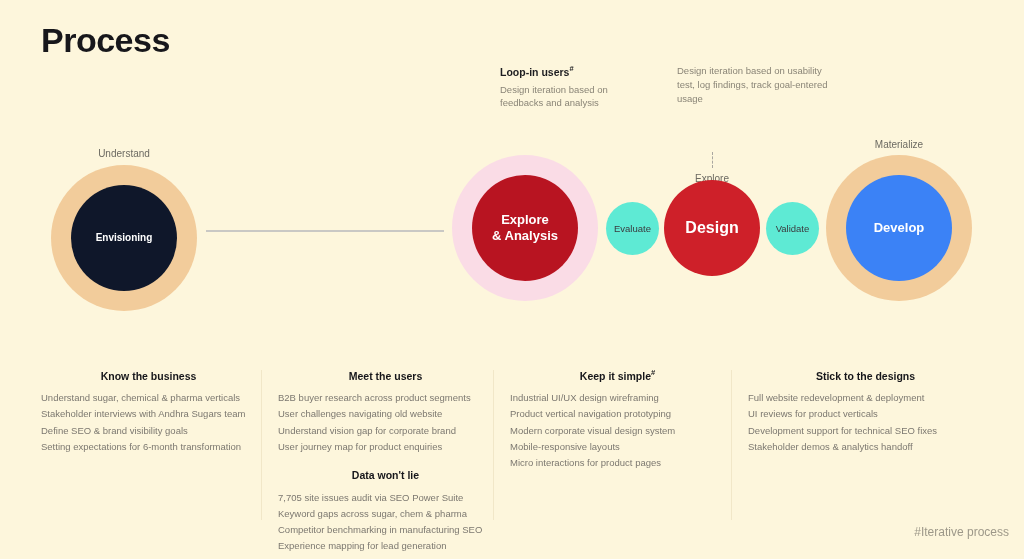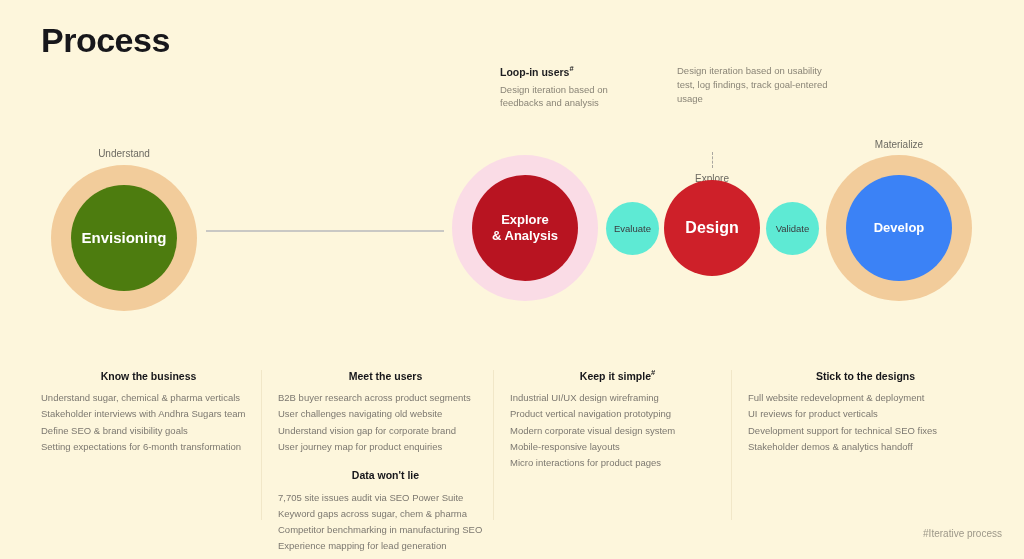--- a/index.html
+++ b/index.html
@@ -94,21 +94,21 @@
     background: #5eead4;
     display: flex;
     align-items: center;
     justify-content: center;
     font-size: 9.5px;
     color: #3A3A3E;
   }
 
   
   .n1-ring { left: 51px; top: 25px; width: 146px; height: 146px; background: #F2CC9B; }
-  .n1-core { left: 71px; top: 45px; width: 106px; height: 106px; background: #4d7c0f; font-size: 15px; }
+  .n1-core { left: 71px; top: 45px; width: 106px; height: 106px; background: #0f172a; font-size: 10px; }
   .n1-label { left: 52px; top: 8px; width: 144px; }
 
   
   .connector {
     position: absolute;
     left: 206px;
     top: 90px;
     width: 238px;
     height: 2px;
     background: #C9C8C4;
@@ -189,23 +189,23 @@
     font-size: 9.5px;
     color: #7C7870;
     line-height: 1.72;
     white-space: nowrap;
   }
   .grp-spacer { height: 12px; }
 
   
   .footer-tag {
     position: absolute;
-    right: 45px;
+    right: 38px;
     bottom: 20px;
-    font-size: 10px;
+    font-size: 12px;
     color: #9D9889;
     margin-top: 41px;
   }
 </style>
 </head>
 <body>
 
 <div class="page">
 
   <div class="page-title">Process</div>

